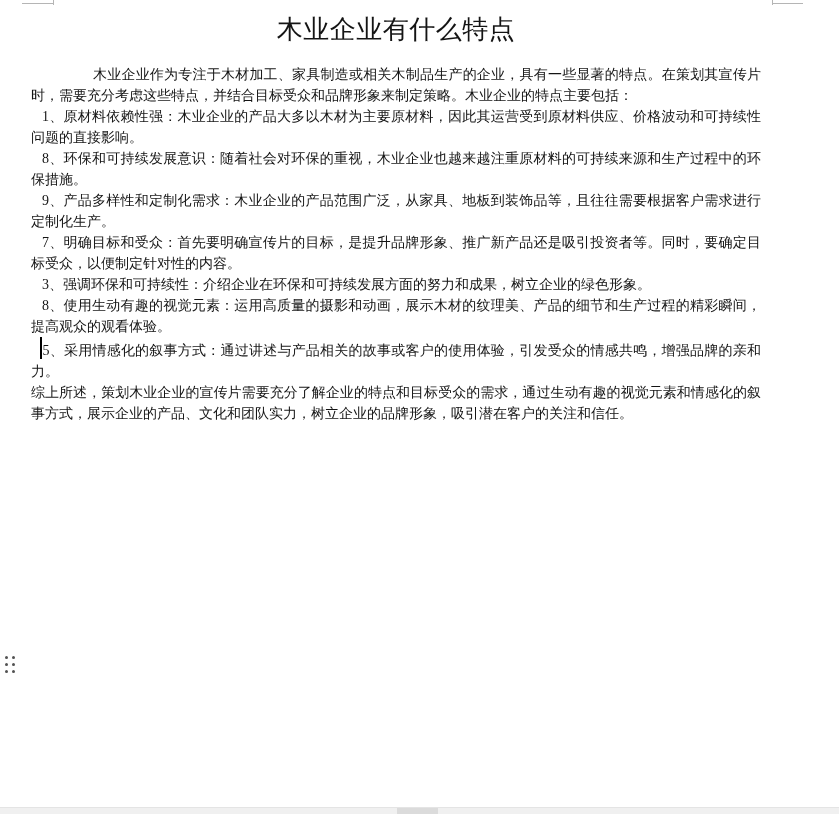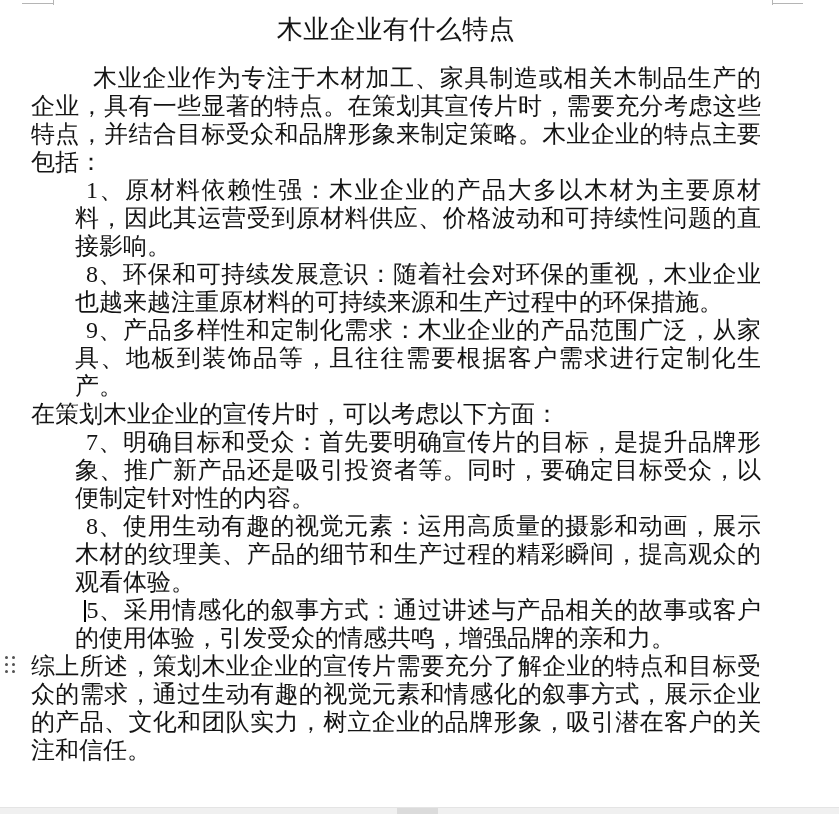--- a/index.html
+++ b/index.html
@@ -23,24 +23,24 @@
 
   
   .drag-handle{position:absolute;left:5px;top:656px;display:grid;
     grid-template-columns:3px 3px;grid-template-rows:3px 3px 3px;gap:4px 4px;cursor:grab;}
   .drag-handle i{display:block;width:3px;height:3px;border-radius:50%;background:var(--dot-color);}
 
   
   .doc{position:absolute;left:31px;top:14px;width:769px;padding-right:39px;}
   .doc-title{font-size:26px;font-weight:normal;line-height:32px;text-align:center;
     letter-spacing:0.5px;margin-bottom:18px;color:var(--text-color);}
-  .doc-body{font-size:24px;line-height:28px;text-align:justify;text-justify:inter-ideograph;}
+  .doc-body{font-size:14px;line-height:21px;text-align:justify;text-justify:inter-ideograph;}
   .para{margin:0;}
   .para.intro{text-indent:62px;}
-  .para.item{text-indent:11px;margin-left:44px;}
+  .para.item{text-indent:11px;}
   .para.plain{text-indent:0;}
 
   
   .caret{display:inline-block;width:1.5px;height:22px;background:#000;
     vertical-align:-4px;margin-right:1px;margin-left:-2px;}
 
   
   .hscroll{position:absolute;left:0;bottom:0;width:839px;height:7px;
     background:var(--track-color);border-top:1px solid #e4e4e4;}
   .hscroll-thumb{position:absolute;left:397px;top:0;width:41px;height:6px;
@@ -65,22 +65,22 @@
       <i></i>
   </div>
 
   <div class="doc">
     <h1 class="doc-title">木业企业有什么特点</h1>
     <div class="doc-body" id="doc-body">
         <p class="para intro"><span>木业企业作为专注于木材加工、家具制造或相关木制品生产的企业，具有一些显著的特点。在策划其宣传片时，需要充分考虑这些特点，并结合目标受众和品牌形象来制定策略。木业企业的特点主要包括：</span></p>
         <p class="para item"><span>1、原材料依赖性强：木业企业的产品大多以木材为主要原材料，因此其运营受到原材料供应、价格波动和可持续性问题的直接影响。</span></p>
         <p class="para item"><span>8、环保和可持续发展意识：随着社会对环保的重视，木业企业也越来越注重原材料的可持续来源和生产过程中的环保措施。</span></p>
         <p class="para item"><span>9、产品多样性和定制化需求：木业企业的产品范围广泛，从家具、地板到装饰品等，且往往需要根据客户需求进行定制化生产。</span></p>
-        <p class="para plain"><span>在策划木业企业的宣传片时，可以考虑以下方面：</span></p>
         <p class="para item"><span>7、明确目标和受众：首先要明确宣传片的目标，是提升品牌形象、推广新产品还是吸引投资者等。同时，要确定目标受众，以便制定针对性的内容。</span></p>
+        <p class="para item"><span>3、强调环保和可持续性：介绍企业在环保和可持续发展方面的努力和成果，树立企业的绿色形象。</span></p>
         <p class="para item"><span>8、使用生动有趣的视觉元素：运用高质量的摄影和动画，展示木材的纹理美、产品的细节和生产过程的精彩瞬间，提高观众的观看体验。</span></p>
         <p class="para item"><span class="caret"></span><span>5、采用情感化的叙事方式：通过讲述与产品相关的故事或客户的使用体验，引发受众的情感共鸣，增强品牌的亲和力。</span></p>
         <p class="para plain"><span>综上所述，策划木业企业的宣传片需要充分了解企业的特点和目标受众的需求，通过生动有趣的视觉元素和情感化的叙事方式，展示企业的产品、文化和团队实力，树立企业的品牌形象，吸引潜在客户的关注和信任。</span></p>
       </div>
   </div>
 
   <div class="hscroll">
     <div class="hscroll-thumb"></div>
   </div>
 

